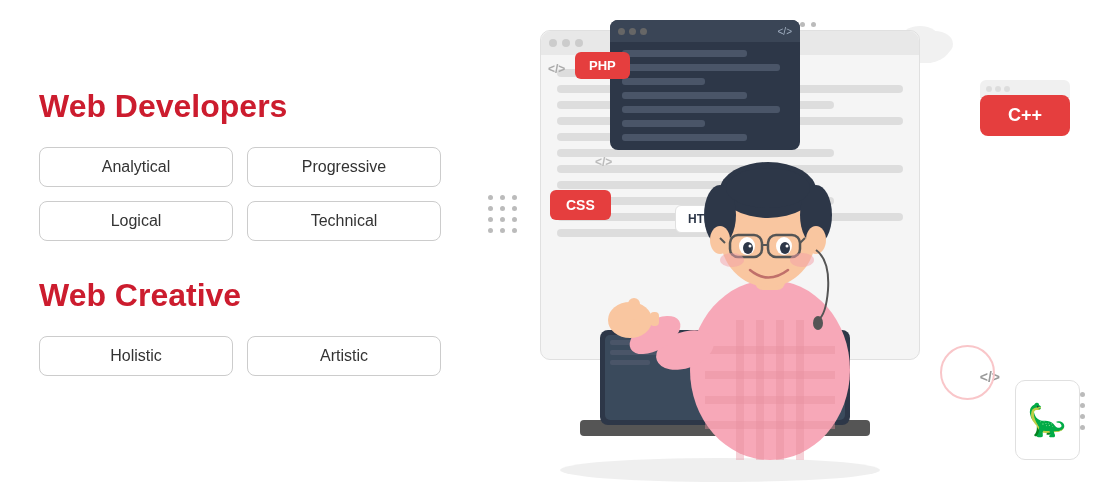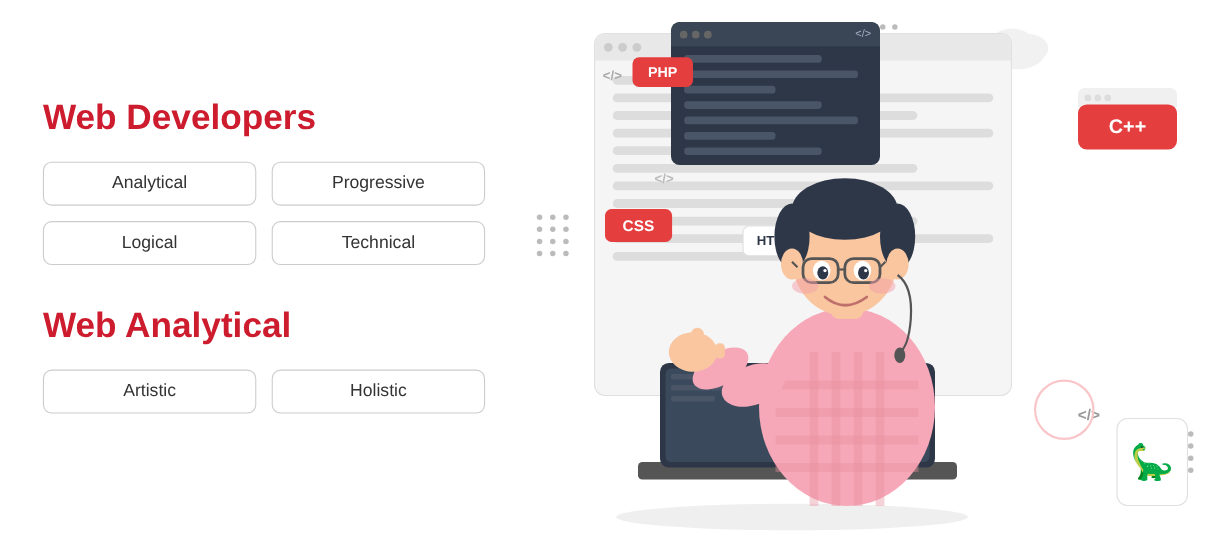--- a/index.html
+++ b/index.html
@@ -245,24 +245,24 @@
 <body>
 
 <div class="left-panel">
   <h1 class="section-title">Web Developers</h1>
   <div class="tags-grid">
     <div class="tag">Analytical</div>
     <div class="tag">Progressive</div>
     <div class="tag">Logical</div>
     <div class="tag">Technical</div>
   </div>
-  <h1 class="section-title">Web Analytical</h1>
+  <h1 class="section-title">Web Creative</h1>
   <div class="tags-grid">
+    <div class="tag">Holistic</div>
     <div class="tag">Artistic</div>
-    <div class="tag">Holistic</div>
   </div>
 </div>
 
 <div class="right-panel">
 
   <div class="dots-pattern cols4" style="position:absolute;top:22px;left:48%;gap:5px;">
     <div class="dp"></div>
       <div class="dp"></div>
       <div class="dp"></div>
       <div class="dp"></div>

